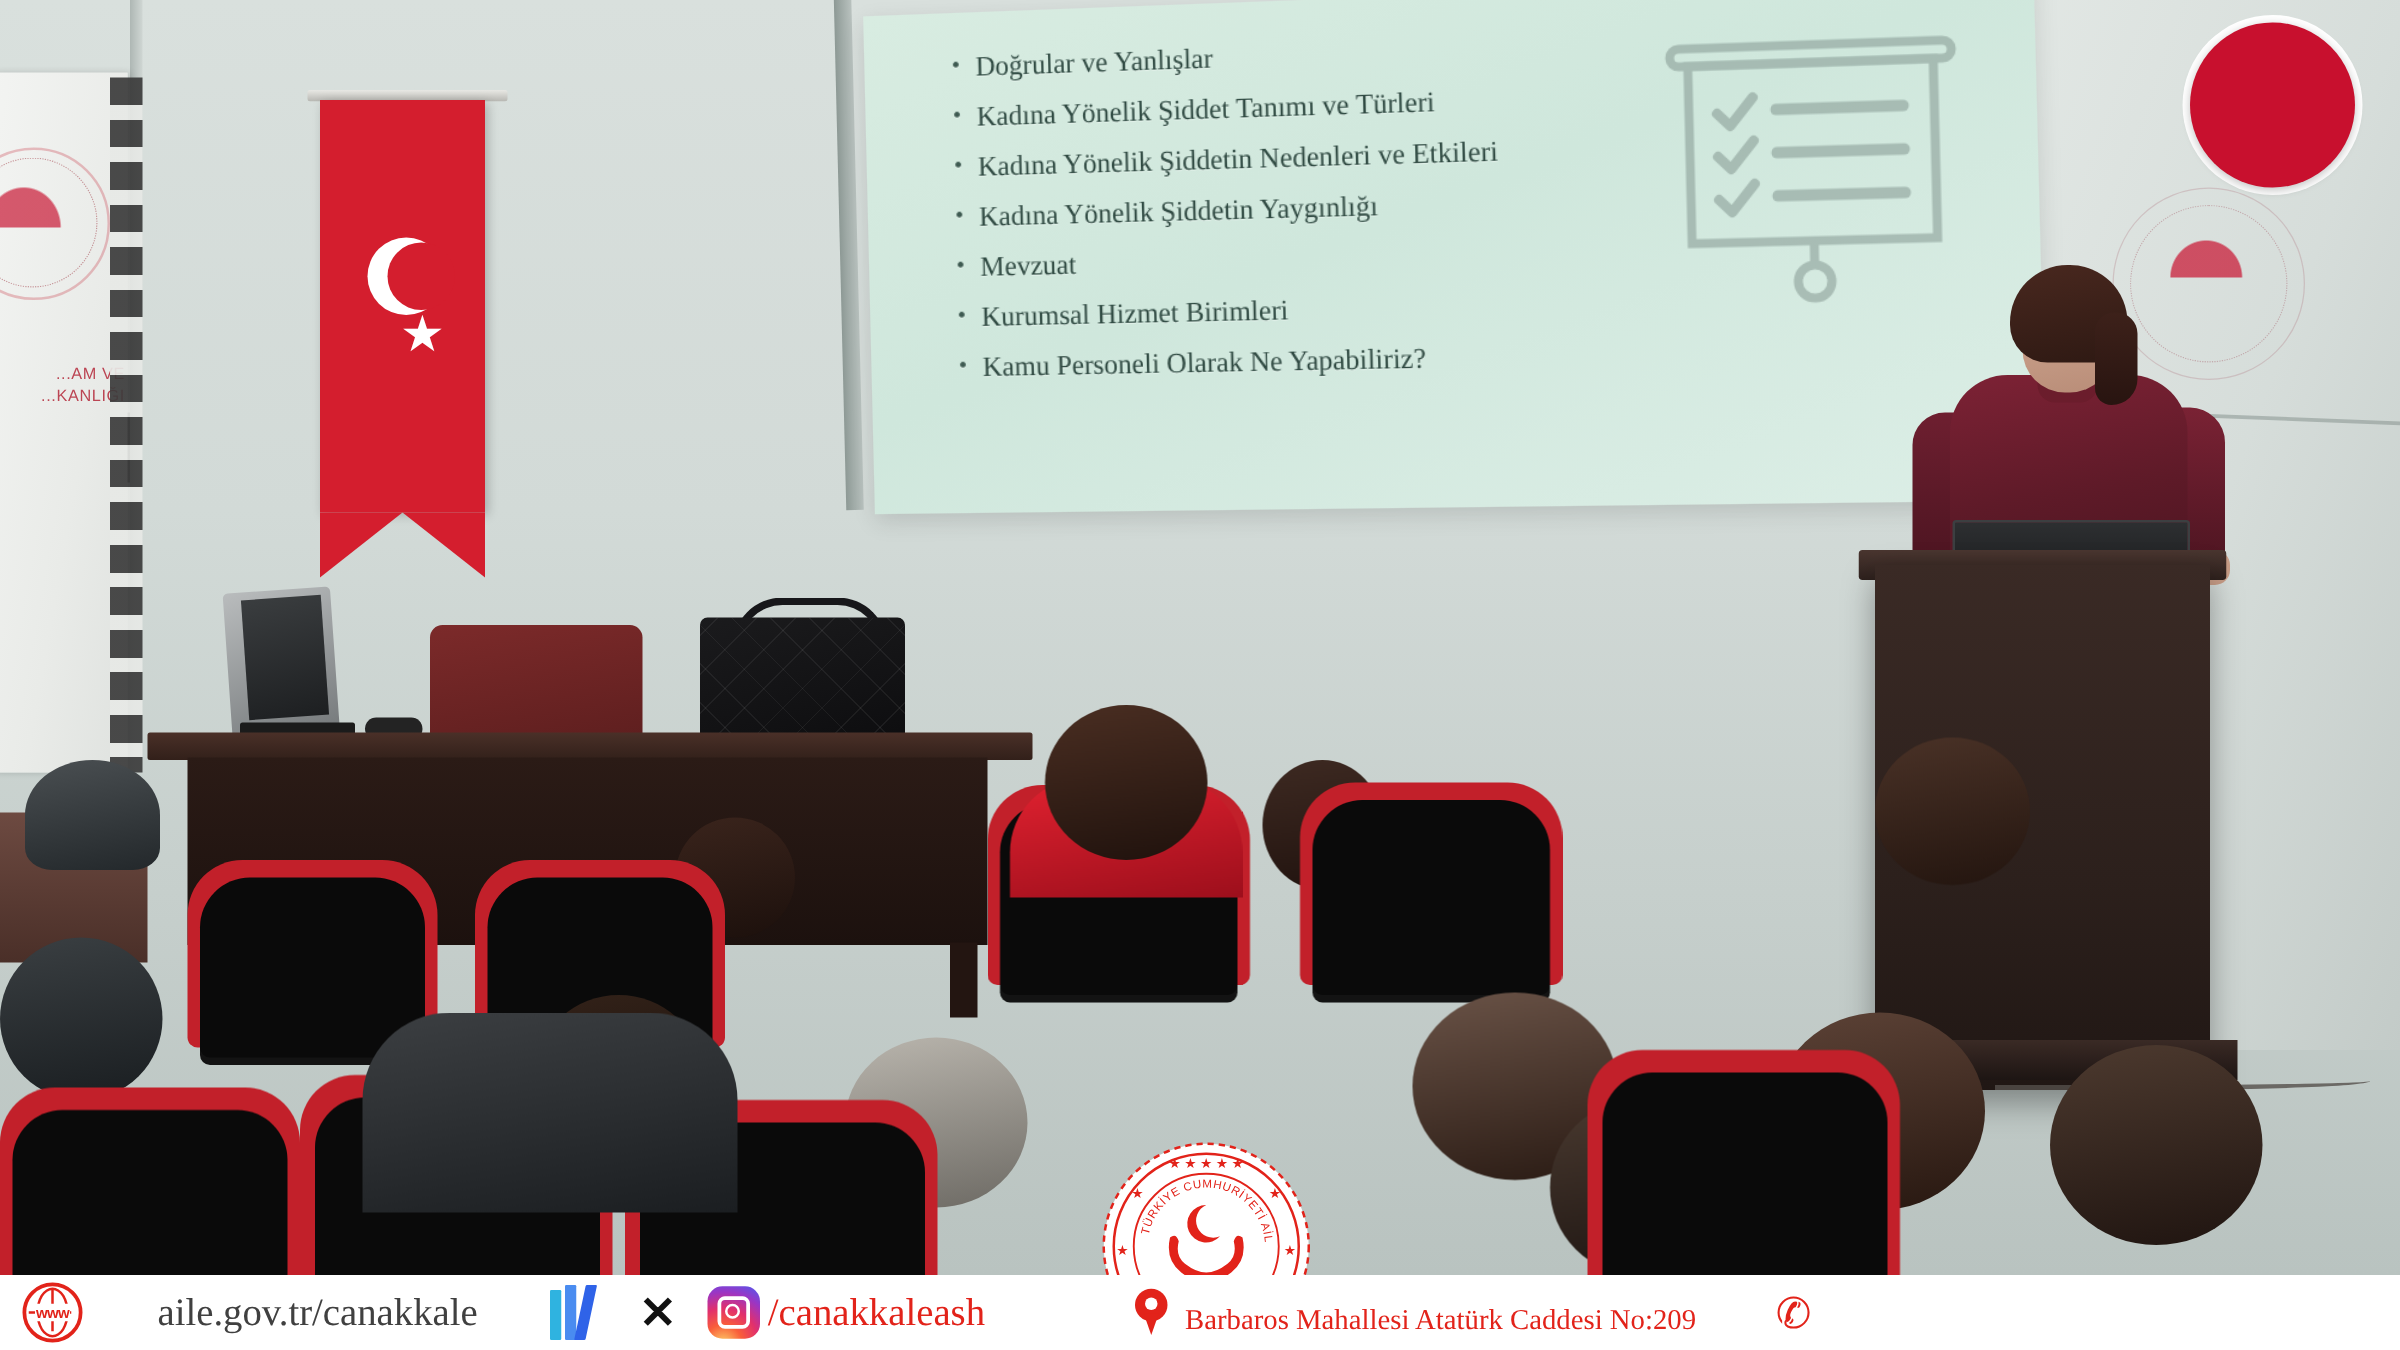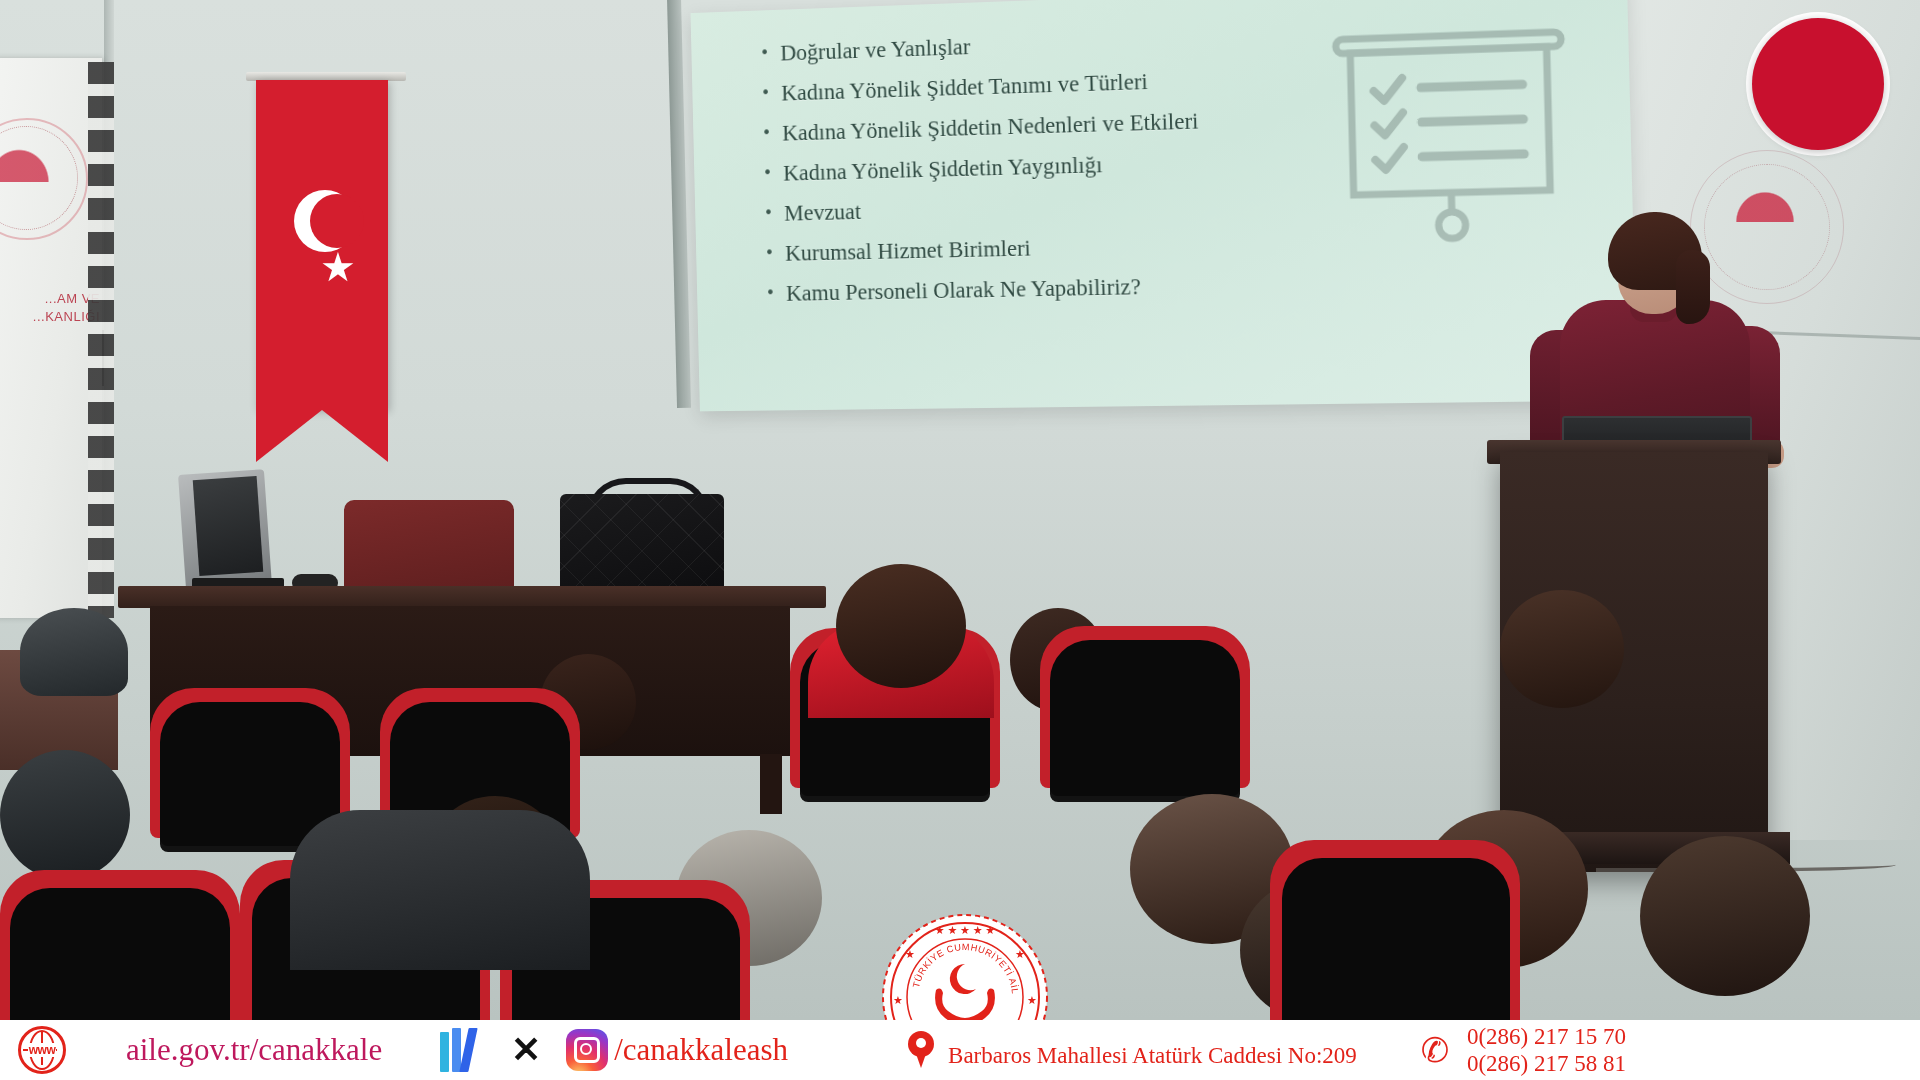--- a/index.html
+++ b/index.html
@@ -160,21 +160,21 @@
   .globe{width:42px;height:42px;border-radius:50%;border:3px solid #e2231a;position:relative;
         display:flex;align-items:center;justify-content:center;flex:0 0 auto;}
   .globe:before{content:"";position:absolute;left:50%;top:2px;width:2px;height:34px;
         margin-left:-1px;background:#e2231a;}
   .globe:after{content:"";position:absolute;left:2px;top:50%;width:34px;height:2px;
         margin-top:-1px;background:#e2231a;}
   .globe-o{position:absolute;left:8px;top:1px;width:22px;height:36px;border:2px solid #e2231a;
         border-radius:50%;}
   .globe-txt{position:relative;z-index:2;color:#e2231a;font-size:12px;font-weight:bold;
         letter-spacing:-.5px;font-family:"Liberation Sans",sans-serif;background:#fff;padding:0 1px;}
-  .web-url{color:#be185d;font-size:31px;margin-left:16px;font-family:"Liberation Serif",serif;}
+  .web-url{color:#404040;font-size:31px;margin-left:16px;font-family:"Liberation Serif",serif;}
 
   .soc{display:flex;align-items:center;margin-left:58px;}
   .ico-n{width:46px;height:44px;display:flex;align-items:flex-end;gap:3px;}
   .ico-n i{display:block;width:9px;background:#2fb3e0;height:40px;border-radius:1px;}
   .ico-n i.b2{background:#4a8cf0;height:44px;}
   .ico-n i.b3{background:#2f63e8;height:44px;transform:skewX(-12deg);}
   .ico-x{width:44px;height:44px;margin-left:18px;display:flex;align-items:center;justify-content:center;
         color:#111;font-size:36px;font-weight:bold;font-family:"Liberation Sans",sans-serif;}
   .ico-ig{width:42px;height:42px;margin-left:18px;border-radius:12px;
         background:radial-gradient(circle at 30% 110%,#fdd36a 0%,#f95e3a 28%,#e1306c 52%,#9b35c4 76%,#4b5cf0 100%);
@@ -391,20 +391,16 @@
       <div class="pin">
           <em></em>
         </div>
       <div class="addr-txt">
         <div>Barbaros Mahallesi Atatürk Caddesi No:209</div>
       </div>
     </div>
 
     <div class="phone">
       <div class="ph-ico">✆</div>
-      <div class="ph-txt">
-        <div>0(286) 217 15 70</div>
-        <div>0(286) 217 58 81</div>
-      </div>
     </div>
 
   </div>
 </div>
 
 </body></html>

